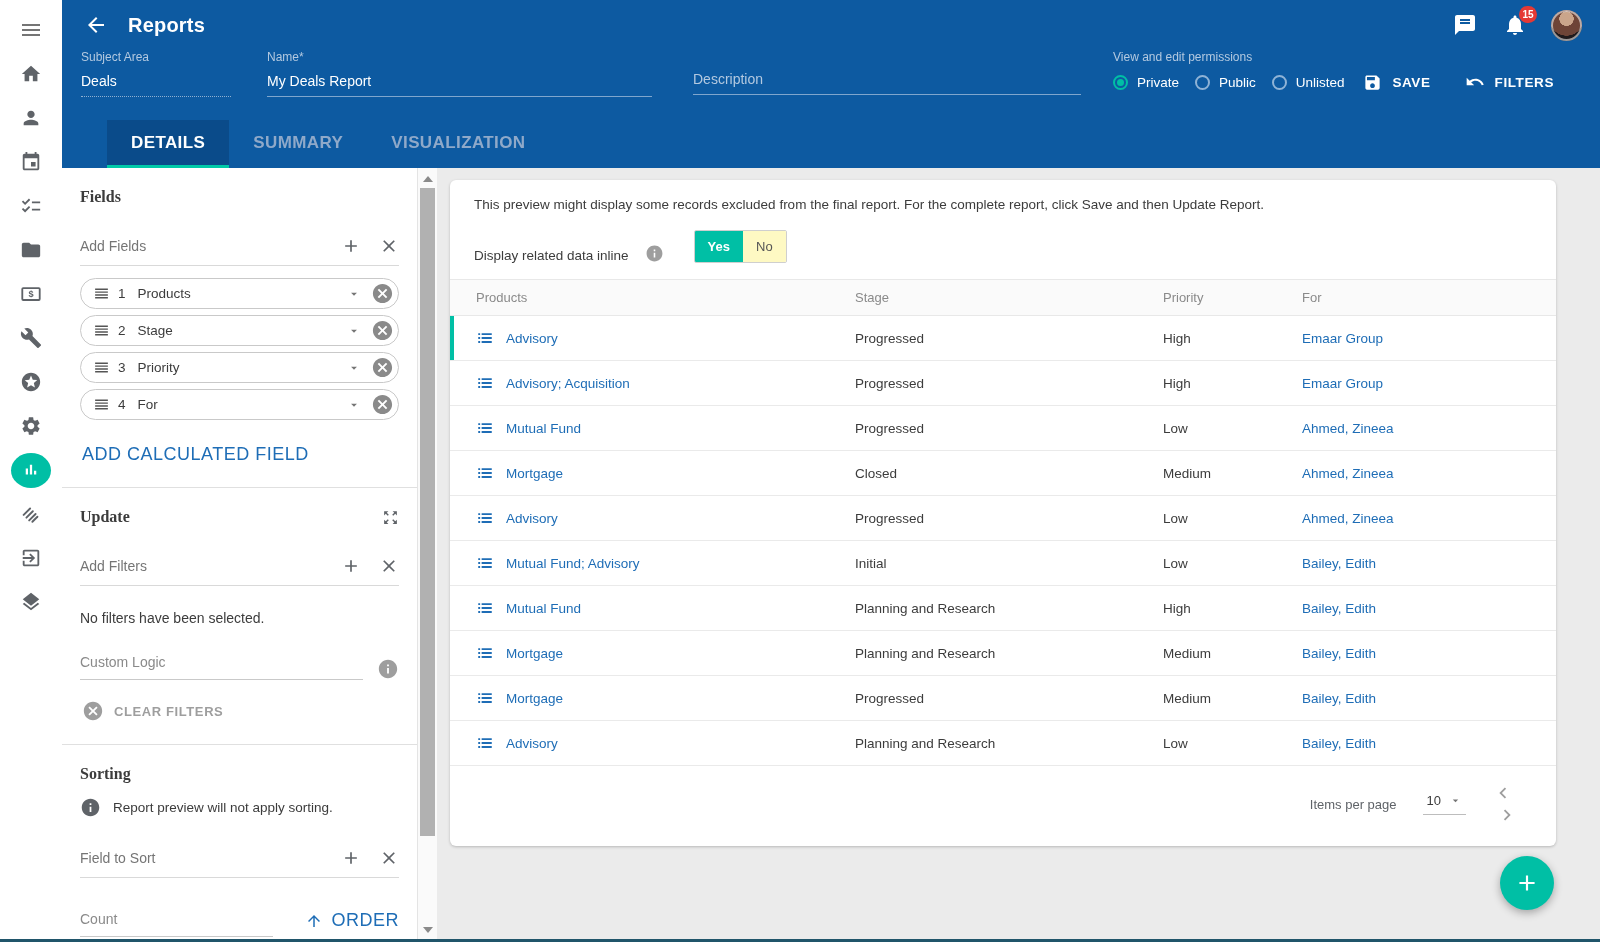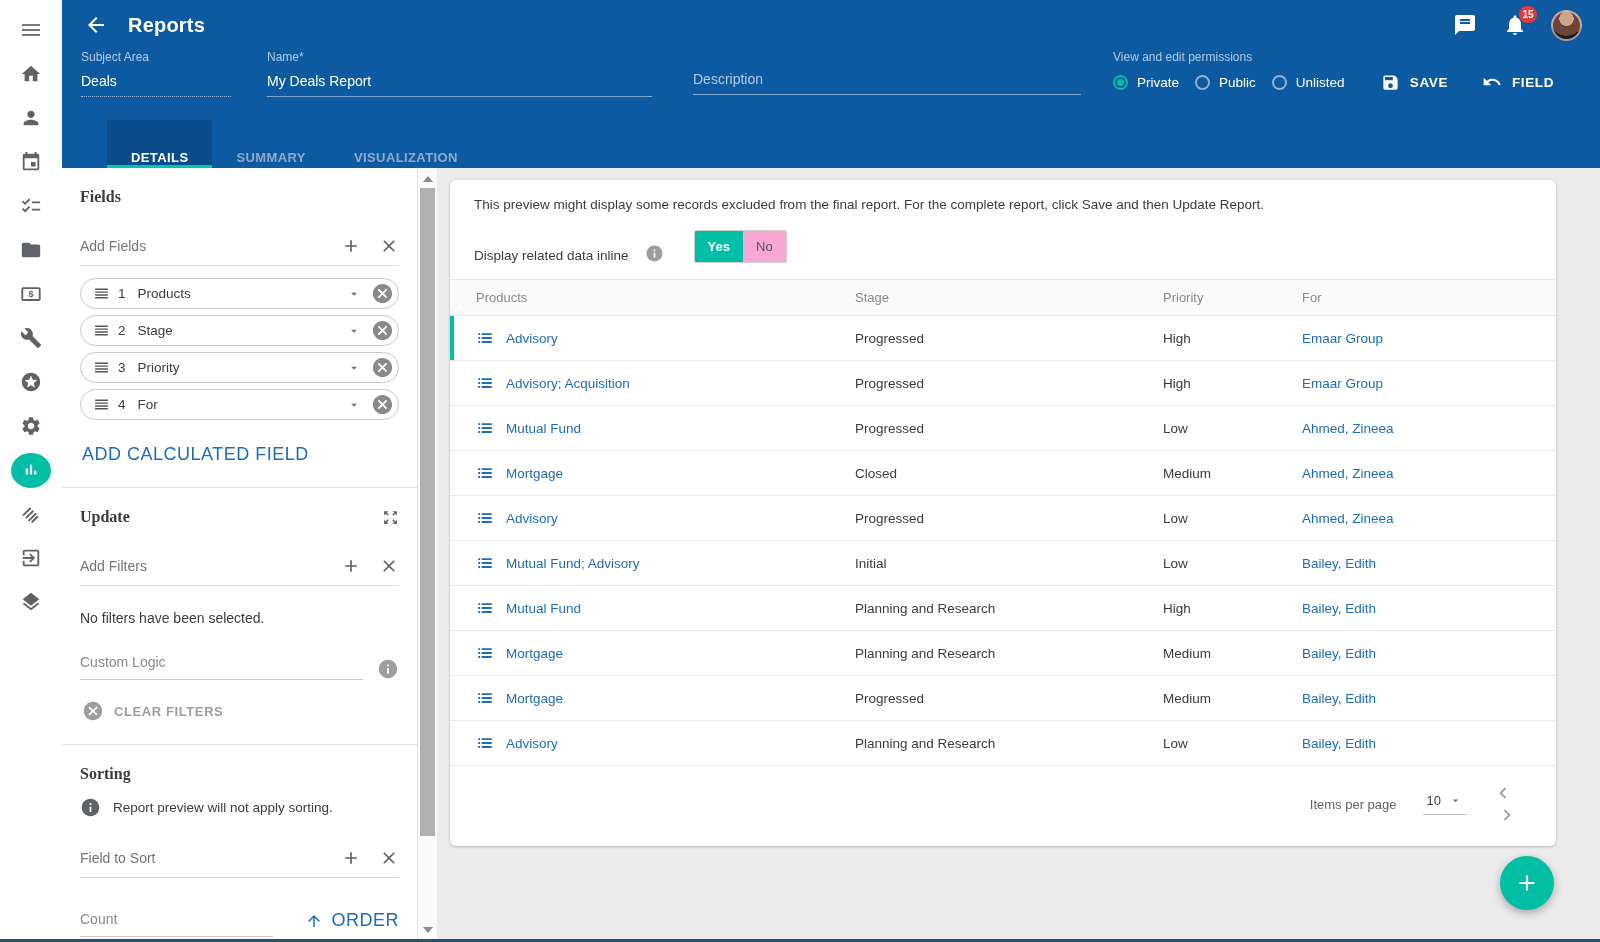--- a/index.html
+++ b/index.html
@@ -44,21 +44,21 @@
   .perm-options { display:flex; align-items:center; gap:16px; margin-top:2px; }
   .radio { display:flex; align-items:center; gap:9px; background:none; border:none; cursor:pointer; color:#fff; font-size:13.5px; font-family:"Liberation Sans",sans-serif; }
   .radio .dot { width:15px; height:15px; border-radius:50%; border:2px solid #8fb3d6; position:relative; flex:0 0 15px; }
   .radio.selected .dot { border-color:#00bfa5; }
   .radio.selected .dot::after { content:''; position:absolute; inset:2px; border-radius:50%; background:#00bfa5; }
   .tb-actions { margin-left:auto; display:flex; align-items:center; padding-top:22px; padding-right:46px; gap:34px; }
   .tb-btn { display:flex; align-items:center; gap:10px; background:none; border:none; color:#fff; font-weight:bold; font-size:13.5px; letter-spacing:.6px; cursor:pointer; font-family:"Liberation Sans",sans-serif; }
   .tb-btn svg { fill:#fff; }
 
   .tabbar { height:48px; display:flex; padding-left:45px; align-items:stretch; }
-  .tab { display:flex; align-items:flex-end; padding:0 24px; font-size:13px; font-weight:bold; letter-spacing:.4px; color:#8fa9c9; background:none; border:none; cursor:pointer; border-bottom:3px solid transparent; font-family:"Liberation Sans",sans-serif; }
+  .tab { display:flex; align-items:center; padding:0 24px; font-size:17px; font-weight:bold; letter-spacing:.4px; color:#8fa9c9; background:none; border:none; cursor:pointer; border-bottom:3px solid transparent; font-family:"Liberation Sans",sans-serif; }
   .tab.active { background:#0a4b8a; color:#fff; border-bottom-color:#00c9a7; }
 
   
   .content { flex:1; display:flex; background:#ebebeb; overflow:hidden; }
 
   .panel { width:355px; flex:0 0 355px; background:#fff; padding:0 18px; overflow:hidden; }
   .panel h2 { font-size:16px; color:#3c3c3c; font-weight:bold; margin-top:20px;font-family:Liberation Serif, serif; }
   .sec-head { display:flex; align-items:center; justify-content:space-between; }
   .addrow { display:flex; align-items:center; margin-top:30px; border-bottom:1px solid #d9d9d9; padding-bottom:9px; }
   .addrow .lbl { font-size:14px; color:#757575; flex:1; }
@@ -105,21 +105,21 @@
   .vs-track { flex:1; }
 
   
   .preview { flex:1; padding:12px 44px 0 13px; position:relative; }
   .card { background:#fff; border-radius:6px; box-shadow:0 1px 3px rgba(0,0,0,.22); overflow:hidden; }
   .notice { padding:17px 24px 4px; font-size:13.5px; color:#3c3c3c; }
   .toggle-row { display:flex; align-items:flex-end; padding:14px 24px 16px; }
   .toggle-row .lbl { font-size:13.5px; color:#3c3c3c; }
   .toggle-row .info-circle { margin-left:16px; }
   .yn-toggle { display:flex; margin-left:30px; border:1px solid #cfcfcf; border-radius:2px; overflow:hidden; }
-  .yn-btn { border:none; background:#f9a8d4; color:#555; font-size:13px; padding:8px 13px; cursor:pointer; font-family:"Liberation Sans",sans-serif; }
+  .yn-btn { border:none; background:#fef9c3; color:#555; font-size:13px; padding:8px 13px; cursor:pointer; font-family:"Liberation Sans",sans-serif; }
   .yn-btn.on { background:#00bfa5; color:#fff; font-weight:bold; }
 
   .thead, .trow { display:grid; grid-template-columns:379px 308px 139px 1fr; align-items:center; padding-left:26px; }
   .thead { background:#fafafa; border-top:1px solid #e8e8e8; border-bottom:1px solid #e8e8e8; height:37px; color:#8a8a8a; font-size:13px; }
   .trow { height:45px; border-bottom:1px solid #eaeaea; position:relative; }
   .trow.selected::before { content:''; position:absolute; left:0; top:0; bottom:0; width:4px; background:#00bfa5; }
   .cell-products { display:flex; align-items:center; gap:12px; }
   .row-list-icon { display:flex; flex:0 0 auto; }
   .row-list-icon svg { fill:#1e6db6; }
   .tlink { color:#1e6db6; font-size:13.5px; text-decoration:none; cursor:pointer; }
@@ -279,21 +279,21 @@
           <button class="tb-btn">
             <svg width="19" height="19" viewBox="0 0 24 24">
                 <path d="M17 3H5c-1.11 0-2 .9-2 2v14c0 1.1.89 2 2 2h14c1.1 0 2-.9 2-2V7l-4-4zm-5 16c-1.66 0-3-1.34-3-3s1.34-3 3-3 3 1.34 3 3-1.34 3-3 3zm3-10H5V5h10v4z"></path>
               </svg>
             <span>SAVE</span>
           </button>
           <button class="tb-btn">
             <svg width="20" height="20" viewBox="0 0 24 24">
                 <path d="M12.5 8c-2.65 0-5.05.99-6.9 2.6L2 7v9h9l-3.62-3.62c1.39-1.16 3.16-1.88 5.12-1.88 3.54 0 6.55 2.31 7.6 5.5l2.37-.78C21.08 11.03 17.15 8 12.5 8z"></path>
               </svg>
-            <span>FIELD</span>
+            <span>FILTERS</span>
           </button>
         </div>
       </div>
 
       <div class="tabbar">
           <button class="tab active">
             <span class="t-label">DETAILS</span>
           </button>
           <button class="tab">
             <span class="t-label">SUMMARY</span>

